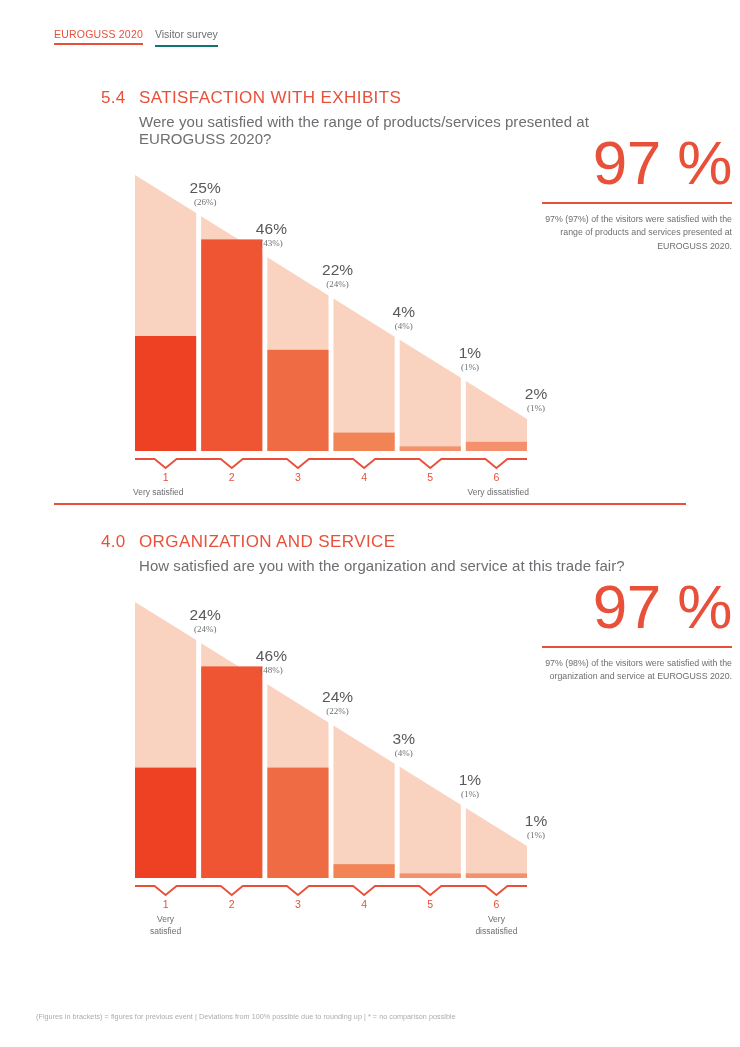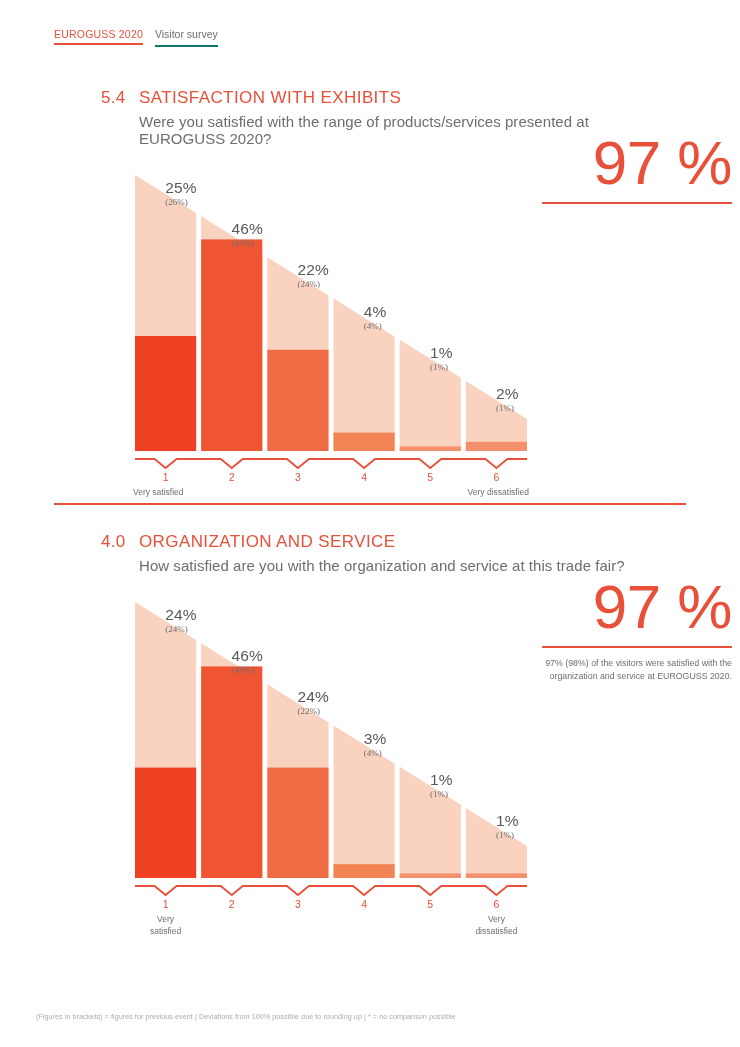--- a/index.html
+++ b/index.html
@@ -73,21 +73,21 @@
   
   .chart-wrap {
     position: relative;
     margin-top: 14px;
     height: 330px;
   }
   .chart-svg { position: absolute; left: 0; top: 0; }
 
   .value-label {
     position: absolute;
-    text-align: left;
+    text-align: center;
     width: 80px;
     color: #58595b;
     pointer-events: none;
   }
   .value-label .big {
     display: block;
     font-size: 15.5px;
     line-height: 17px;
     letter-spacing: .1px;
   }
@@ -222,20 +222,21 @@
       <div class="axis-num" style="left: 297.083px; top: 310px;">4</div>
       <div class="axis-num" style="left: 363.25px; top: 310px;">5</div>
       <div class="axis-num" style="left: 429.417px; top: 310px;">6</div>
       <div class="axis-end" style="left: 86px; top: 326px; width: 120px; text-align: left;">Very satisfied</div>
       <div class="axis-end" style="left: 360px; top: 326px; width: 122px; text-align: right;">Very dissatisfied</div>
     </div>
 
   <div class="callout" id="callout-1">
     <div class="callout-big">97 %</div>
     <div class="callout-rule"></div>
+    <div class="callout-text">97% (97%) of the visitors were satisfied with the range of products and services presented at EUROGUSS 2020.</div>
   </div>
 </div>
 
 <div class="divider"></div>
 
 <div class="section" id="section-55">
   <div class="sec-head">
     <span class="sec-num">4.0</span>
     <span class="sec-title">ORGANIZATION AND SERVICE</span>
   </div>

